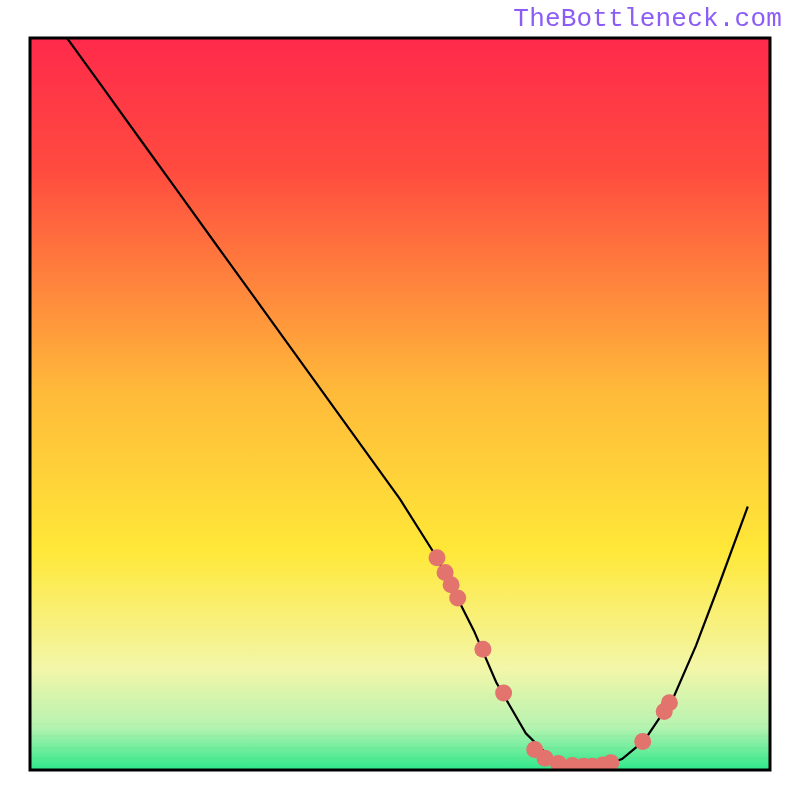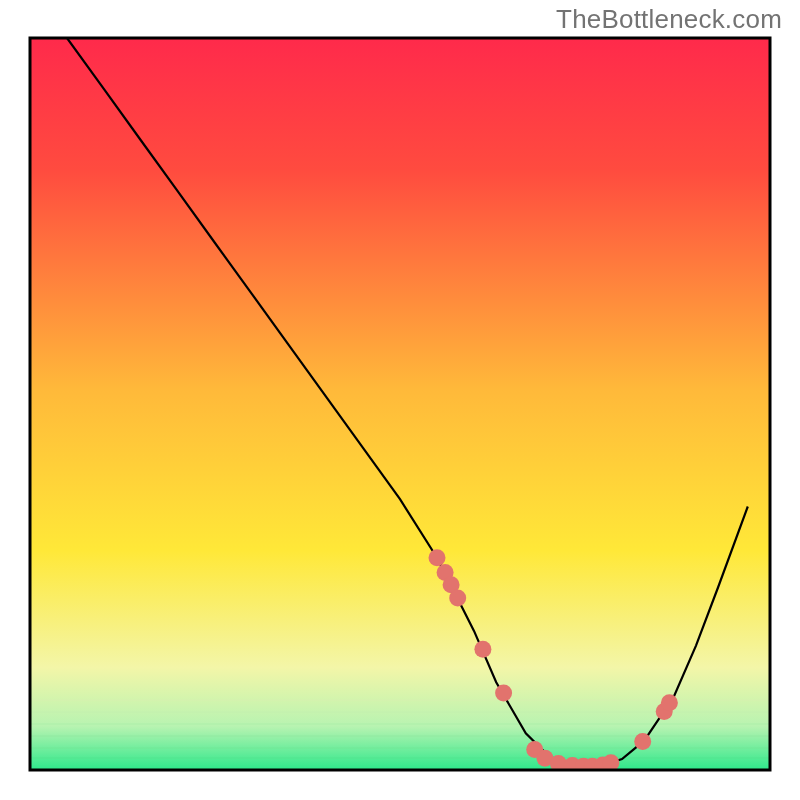--- a/index.html
+++ b/index.html
@@ -16,22 +16,23 @@
     top: 0;
     width: 800px;
     height: 800px;
   }
   .watermark {
     position: absolute;
     top: 4px;
     right: 18px;
     font-size: 26px;
     font-weight: 500;
-    color: #737373;
+    color: #8b5cf6;
     letter-spacing: 0.2px;
+    font-family: Liberation Mono, monospace;
   }
   
 </style>
 </head>
 <body>
 
 <div class="frame">
   <svg width="800" height="800" viewBox="0 0 800 800">
     <defs>
       <linearGradient id="bg-grad" x1="0" y1="0" x2="0" y2="1">

